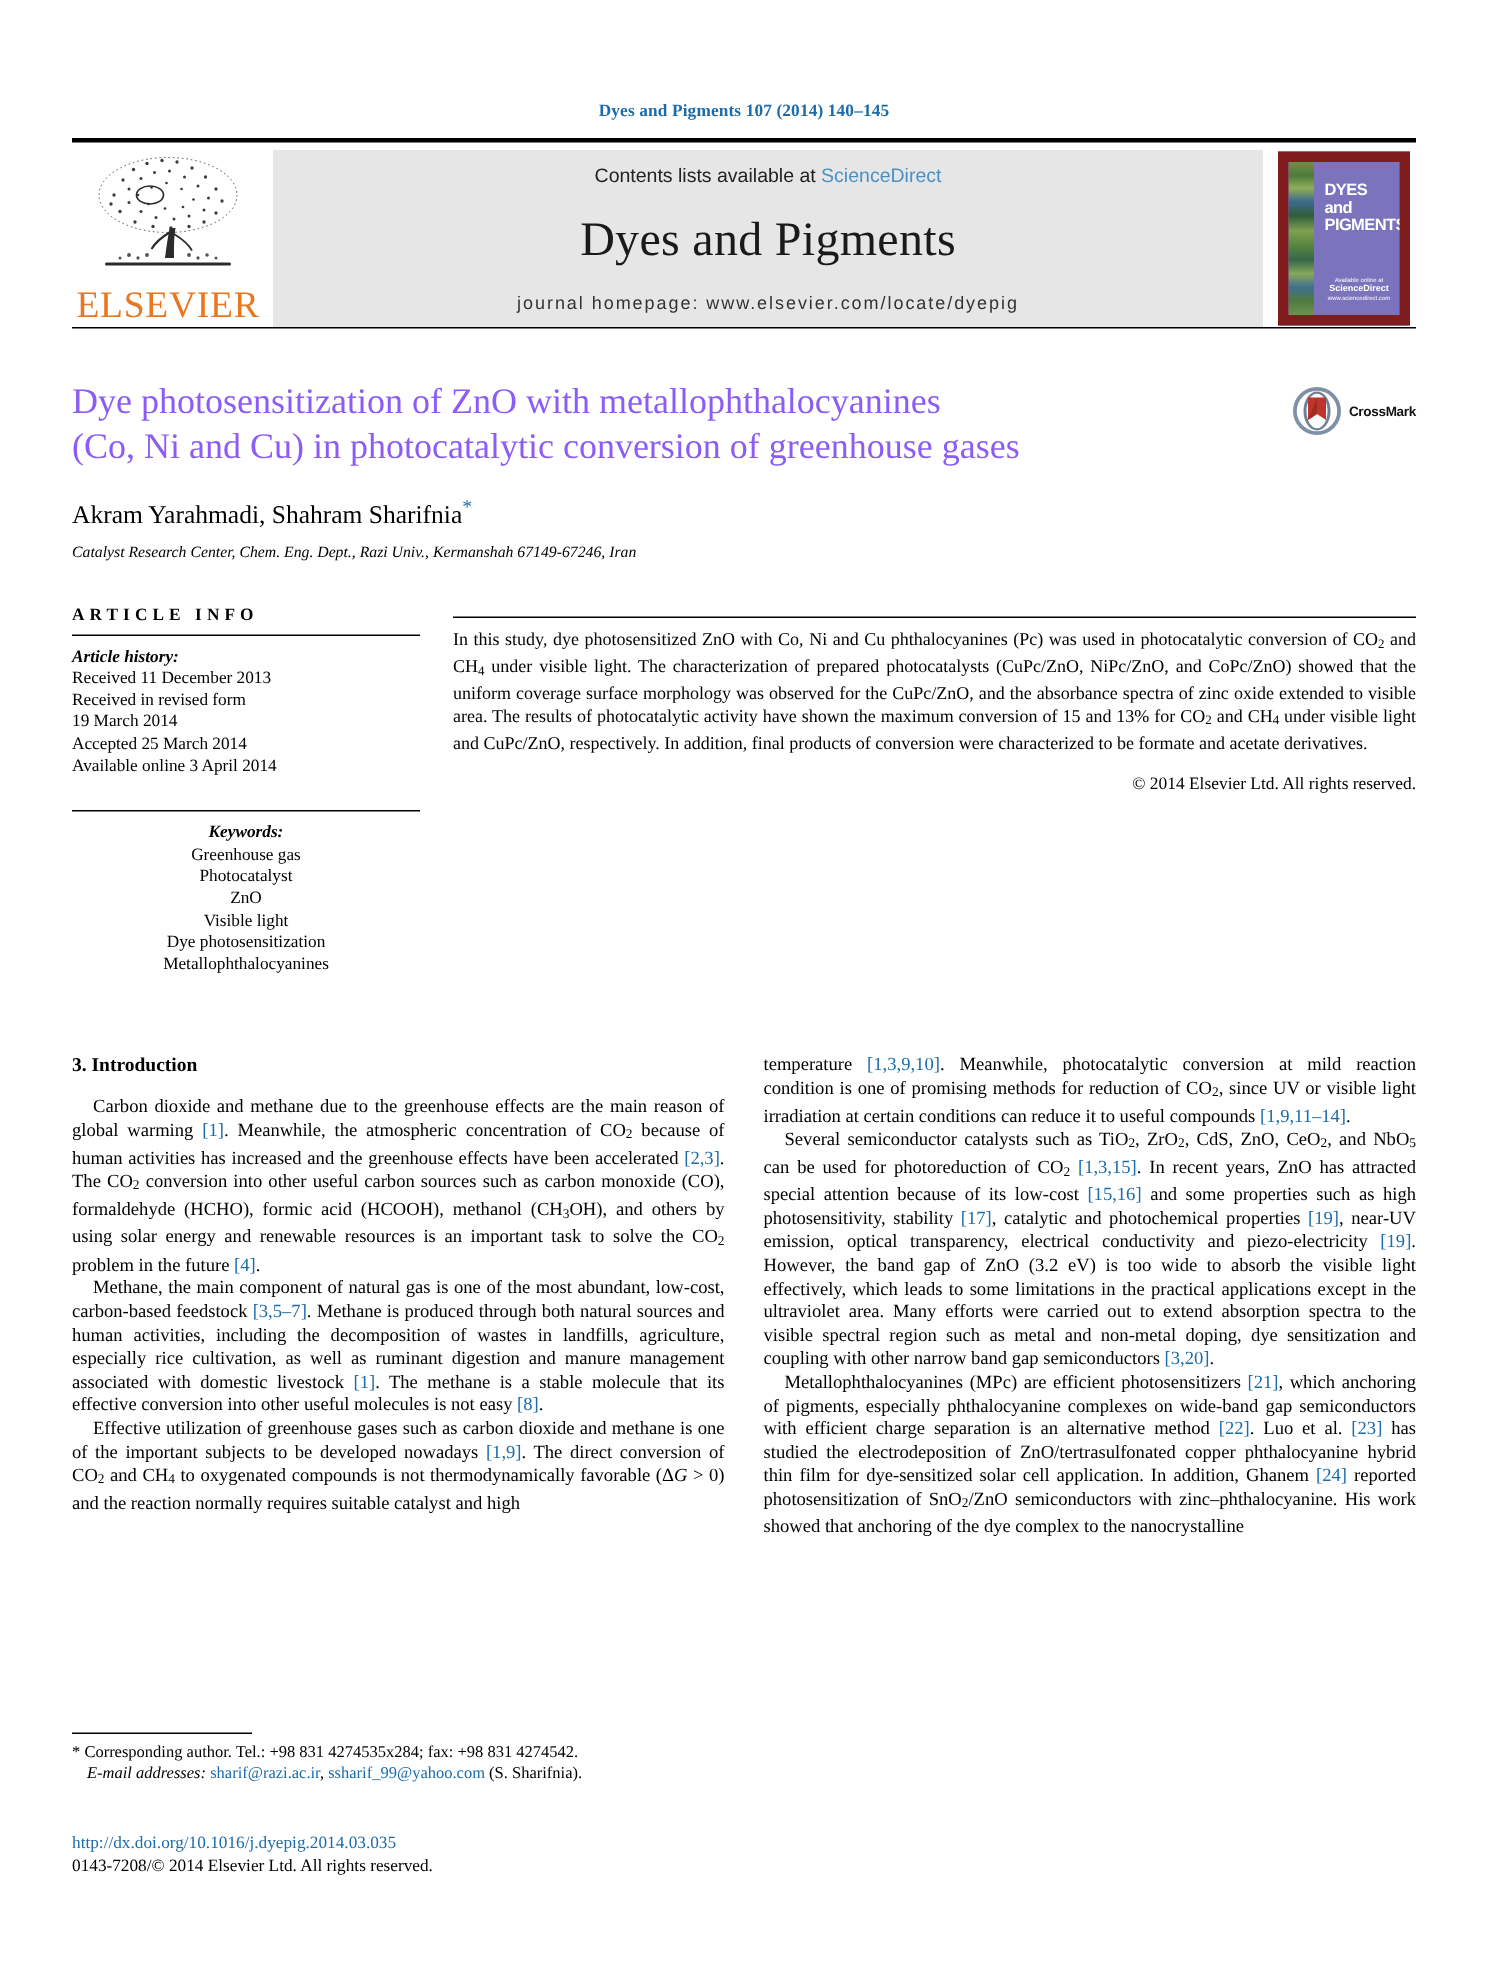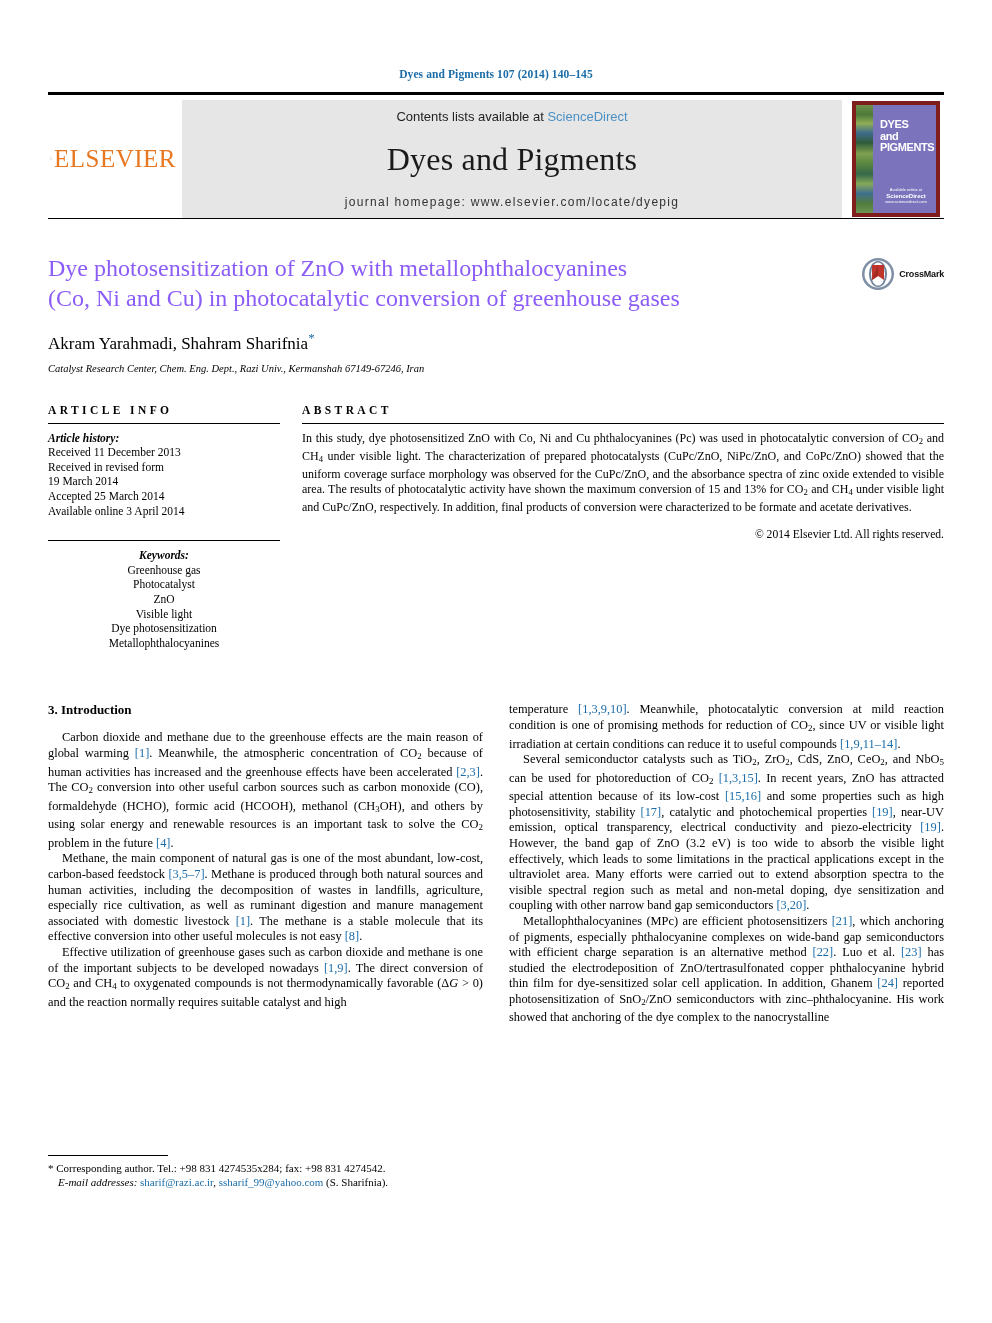--- a/index.html
+++ b/index.html
@@ -43,20 +43,21 @@
   .masthead {
     display: flex;
     align-items: stretch;
     height: 118px;
     margin-top: 5px;
   }
   .elsevier-block {
     width: 128px;
     flex: 0 0 128px;
     display: flex;
+    flex-direction: column;
     align-items: center;
     justify-content: space-between;
     padding-bottom: 2px;
   }
   .tree-svg { display:block; }
   .elsevier-word {
     font-family: "Liberation Serif", serif;
     font-size: 25px;
     letter-spacing: 0.5px;
     color: #e87722;
@@ -98,21 +99,21 @@
     width: 96px;
     flex: 0 0 96px;
     display: flex;
     align-items: center;
     justify-content: center;
   }
   .cover {
     width: 88px;
     height: 116px;
     position: relative;
-    border: 4px solid #7f1d1d;
+    border: 7px solid #7f1d1d;
     box-sizing: border-box;
     overflow: hidden;
     background: #7b74bd;
   }
   .cover-strip {
     position: absolute;
     left: 0; top: 0; bottom: 0;
     width: 17px;
     background:
       linear-gradient(180deg,#6f8f4a 0%, #4d7a3a 9%, #8fae55 17%,#3d6a8c 26%,
@@ -454,21 +455,20 @@
         <div>Greenhouse gas</div>
         <div>Photocatalyst</div>
         <div>ZnO</div>
         <div>Visible light</div>
         <div>Dye photosensitization</div>
         <div>Metallophthalocyanines</div>
       </div>
     </div>
 
     <div class="col-abstract">
-      <div class="sec-head">ABSTRACT</div>
       <div class="hr-thin"></div>
       <div class="abstract-text">
         In this study, dye photosensitized ZnO with Co, Ni and Cu phthalocyanines (Pc) was used in photocatalytic
         conversion of CO<sub>2</sub> and CH<sub>4</sub> under visible light. The characterization of prepared photocatalysts
         (CuPc/ZnO, NiPc/ZnO, and CoPc/ZnO) showed that the uniform coverage surface morphology was observed for the
         CuPc/ZnO, and the absorbance spectra of zinc oxide extended to visible area. The results of photocatalytic activity
         have shown the maximum conversion of 15 and 13% for CO<sub>2</sub> and CH<sub>4</sub> under visible light and
         CuPc/ZnO, respectively. In addition, final products of conversion were characterized to be formate and acetate
         derivatives.
       </div>
@@ -539,14 +539,18 @@
       <div>* Corresponding author. Tel.: +98 831 4274535x284; fax: +98 831 4274542.</div>
       <div style="padding-left:10px;">
         <i class="ital">E-mail addresses:</i>
         <a class="lnk" href="#">sharif@razi.ac.ir</a>,
         <a class="lnk" href="#">ssharif_99@yahoo.com</a>
         <span>(S. Sharifnia).</span>
       </div>
     </div>
   </div>
 
+  <div class="doi-block">
+    <a class="lnk" href="#">http://dx.doi.org/10.1016/j.dyepig.2014.03.035</a>
+    <div>0143-7208/© 2014 Elsevier Ltd. All rights reserved.</div>
+  </div>
 
 </div>
 
 </body></html>

